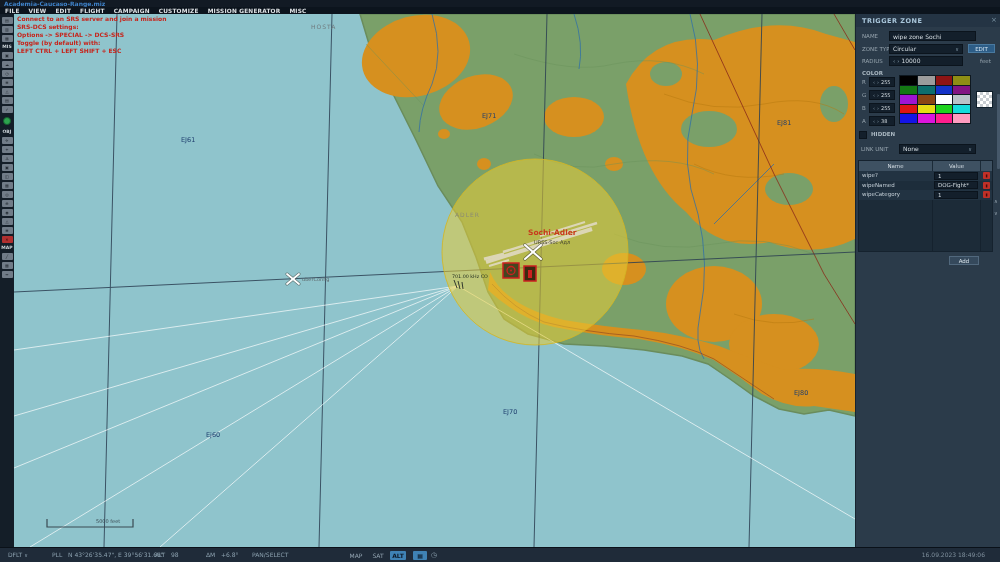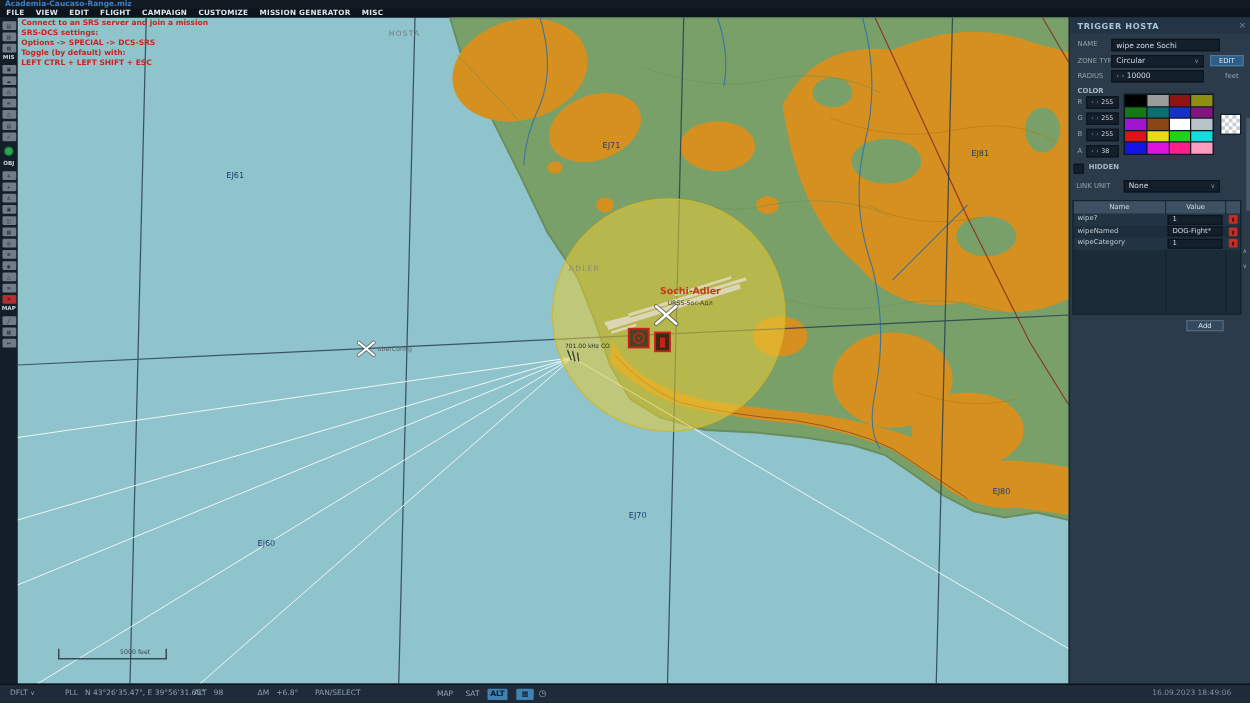--- a/index.html
+++ b/index.html
@@ -230,21 +230,21 @@
   </svg>
 
   <div class="abs hint" style="top:15px">Connect to an SRS server and join a mission</div>
   <div class="abs hint" style="top:23px">SRS-DCS settings:</div>
   <div class="abs hint" style="top:31px">Options -&gt; SPECIAL -&gt; DCS-SRS</div>
   <div class="abs hint" style="top:39px">Toggle (by default) with:</div>
   <div class="abs hint" style="top:47px">LEFT CTRL + LEFT SHIFT + ESC</div>
 
   <div class="abs panel">
     <div class="abs p-header"></div>
-    <div class="abs p-title">TRIGGER HOSTA</div>
+    <div class="abs p-title">TRIGGER ZONE</div>
     <div class="abs p-close">×</div>
 
     <div class="abs p-label" style="left:6px;top:19px">NAME</div>
     <input class="abs p-input" style="left: 33px; top: 17px; width: 87px; height: 10px;" value="wipe zone Sochi">
 
     <div class="abs p-label" style="left:6px;top:32px">ZONE TYPE</div>
     <div class="abs p-select" style="left:33px;top:30px;width:74px;height:10px">
       <span>Circular</span>
       <span class="chev">∨</span>
     </div>

